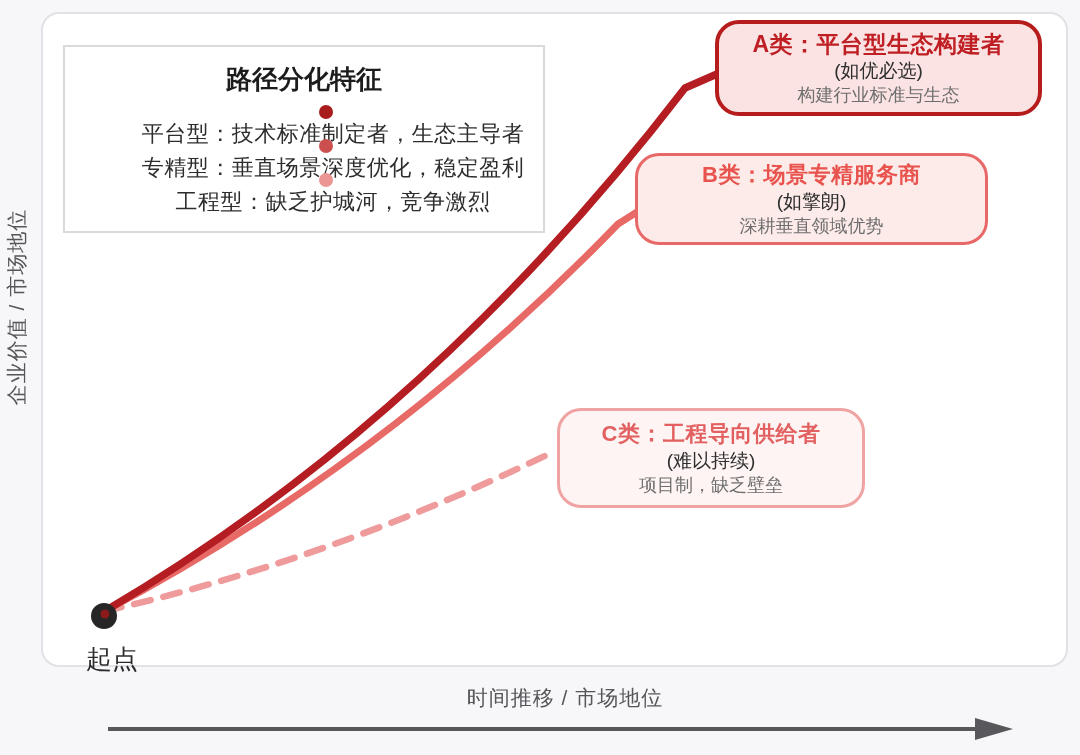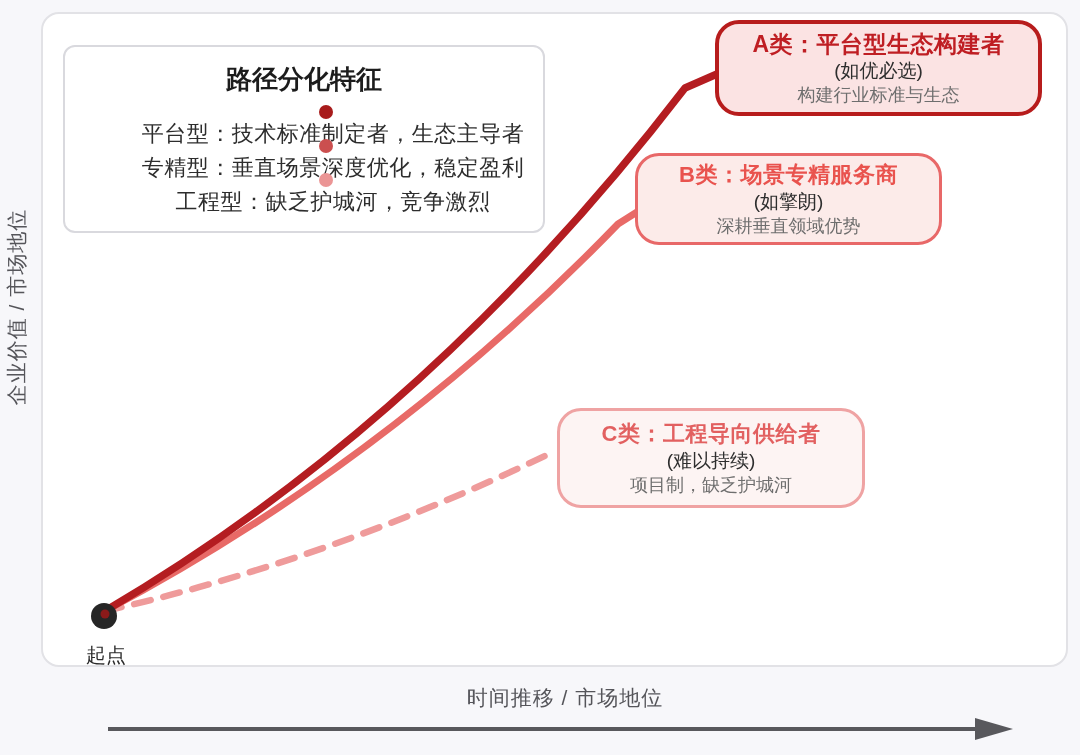--- a/index.html
+++ b/index.html
@@ -17,21 +17,21 @@
     position:absolute;left:41px;top:12px;width:1027px;height:655px;
     box-sizing:border-box;background:#ffffff;
     border:2px solid #e2e2e6;border-radius:18px;
   }
   .curves-svg{position:absolute;left:0;top:0;width:1023px;height:651px;}
 
   
   .legend-box{
     position:absolute;left:20px;top:31px;width:482px;height:188px;
     box-sizing:border-box;background:#ffffff;
-    border:2px solid #d9d9de;border-radius:12px;
+    border:2px solid #d9d9de;border-radius:0;
     padding-top:14px;
   }
   .legend-title{
     text-align:center;font-size:26px;font-weight:bold;color:#1c1c1c;
     line-height:36px;margin-bottom:8px;
   }
   .legend-items{padding-left:58px;}
   .legend-item{display:flex;align-items:center;height:34px;flex-direction:column;}
   .legend-dot{width:14px;height:14px;flex:0 0 14px;margin-right:14px;}
   .legend-label{font-size:22px;color:#2d2d2d;letter-spacing:0.5px;}
@@ -40,38 +40,38 @@
   .callout{
     position:absolute;box-sizing:border-box;border-radius:24px;
     display:flex;flex-direction:column;align-items:center;justify-content:center;
     text-align:center;
   }
   .callout-a{
     left:672px;top:6px;width:327px;height:96px;
     background:#fbe3e3;border:4px solid #b71c1c;
   }
   .callout-b{
-    left:592px;top:139px;width:307px;height:92px;
+    left:592px;top:139px;width:353px;height:92px;
     background:#fcebe9;border:3px solid #e86868;
   }
   .callout-c{
     left:514px;top:394px;width:308px;height:100px;
     background:#fdf4f3;border:3px solid #efa3a3;
   }
   .callout-title{font-weight:bold;line-height:28px;letter-spacing:0.5px;}
   .callout-a .callout-title{font-size:23px;color:#bf1e23;}
   .callout-b .callout-title{font-size:22px;color:#e9534e;}
   .callout-c .callout-title{font-size:22px;color:#e26060;}
   .callout-sub{font-size:19px;color:#2e2e2e;line-height:25px;}
   .callout-desc{font-size:18px;color:#6e6e6e;line-height:24px;}
 
   
   .origin-label{
-    position:absolute;left:32px;top:628px;width:62px;
-    text-align:center;font-size:20px;color:#2b2b2b;
+    position:absolute;left:38px;top:628px;width:62px;
+    text-align:center;font-size:26px;color:#2b2b2b;
   }
 
   
   .y-axis-label{
     position:absolute;left:-143px;top:293px;width:320px;
     text-align:center;font-size:21px;color:#55555a;letter-spacing:1px;
     transform:rotate(-90deg);
   }
   .x-axis-label{
     position:absolute;left:50px;top:684px;width:1030px;
@@ -128,21 +128,21 @@
 
     <div class="callout callout-b">
       <div class="callout-title">B类：场景专精服务商</div>
       <div class="callout-sub">(如擎朗)</div>
       <div class="callout-desc">深耕垂直领域优势</div>
     </div>
 
     <div class="callout callout-c">
       <div class="callout-title">C类：工程导向供给者</div>
       <div class="callout-sub">(难以持续)</div>
-      <div class="callout-desc">项目制，缺乏护城河</div>
+      <div class="callout-desc">项目制，缺乏壁垒</div>
     </div>
 
     <div class="origin-label">起点</div>
   </div>
 
   <div class="x-axis-label">时间推移 / 市场地位</div>
 
   <svg class="x-axis-arrow" viewBox="0 0 1080 40">
     <line x1="108" y1="14" x2="975" y2="14" stroke-width="4" stroke="#58585c"></line>
     <polygon points="975,3 1013,14 975,25" fill="#58585c"></polygon>

